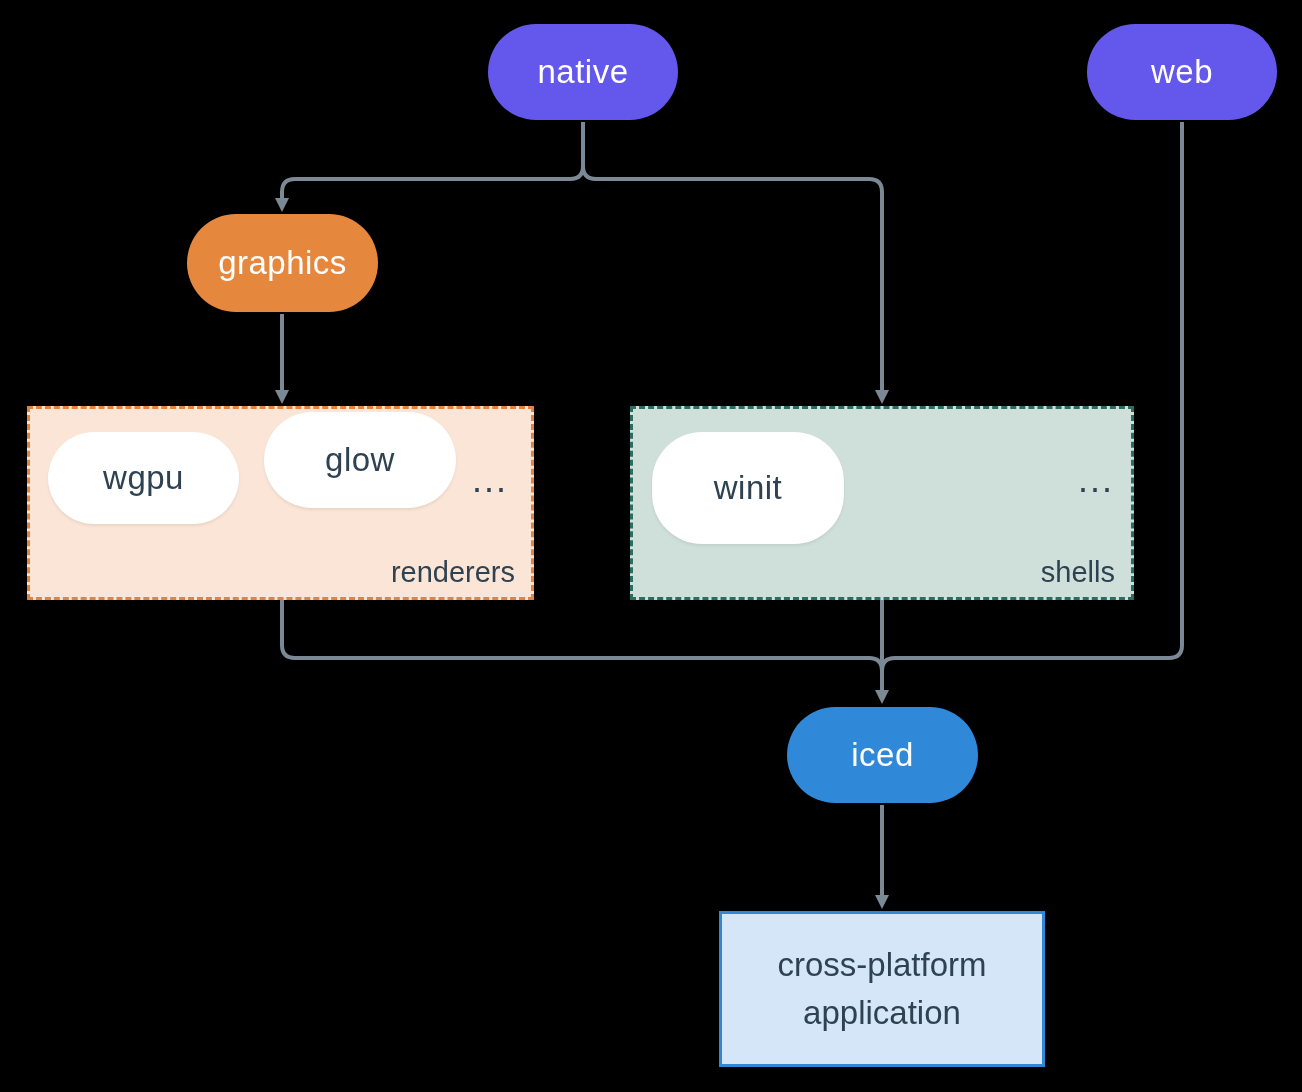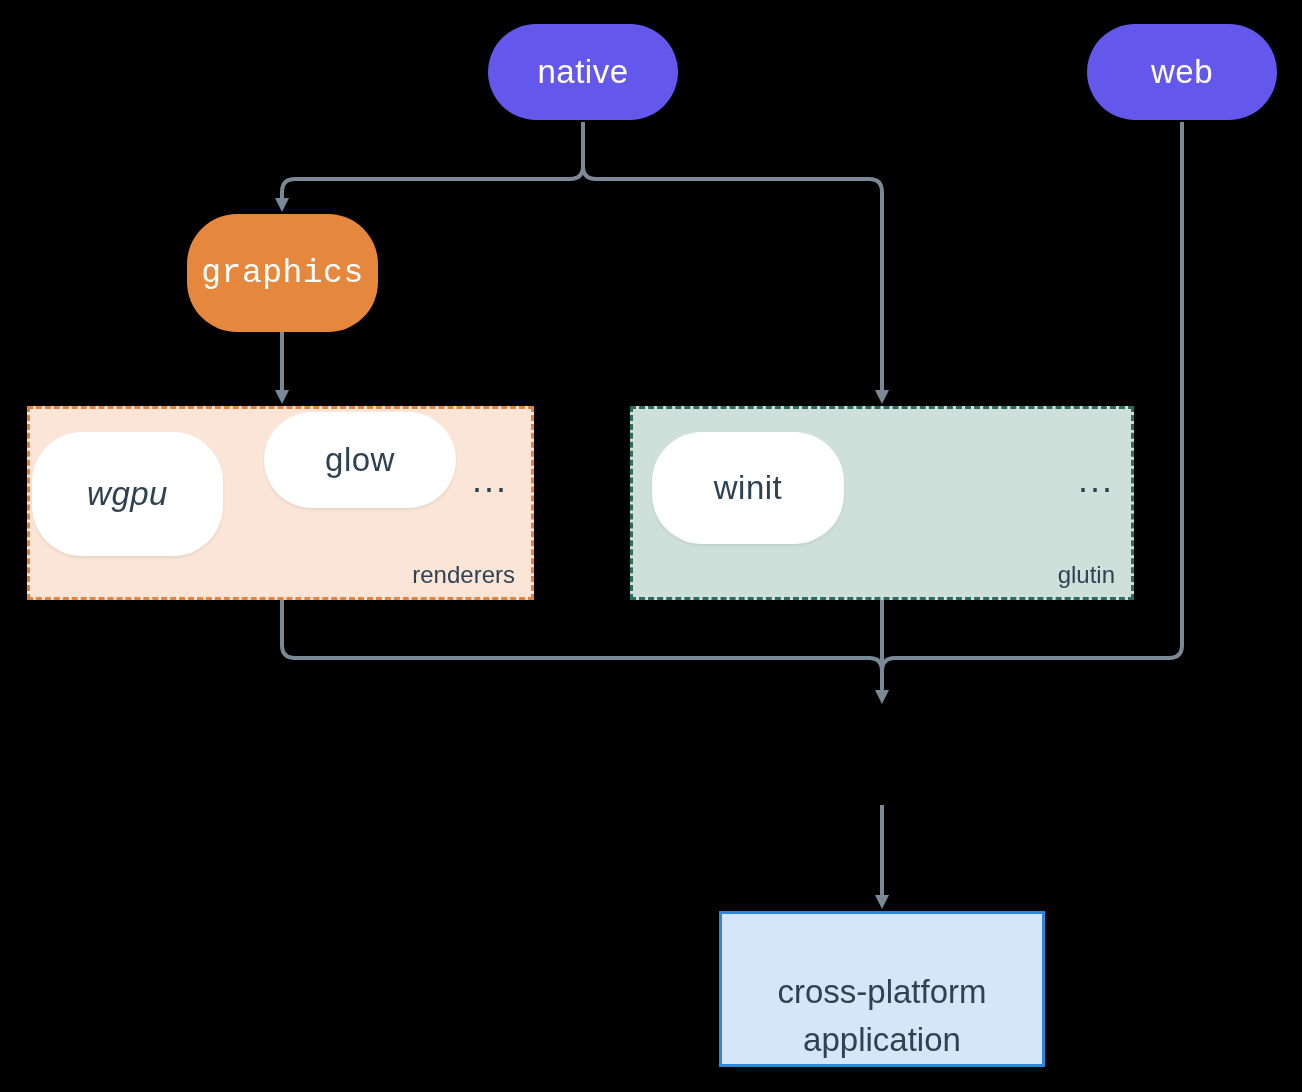--- a/index.html
+++ b/index.html
@@ -23,28 +23,28 @@
     border-radius:50px;color:#ffffff;font-size:33px;letter-spacing:0.5px;
   }
   .pill.purple{background:var(--purple);}
   .pill.orange{background:var(--orange);}
   .pill.blue{background:var(--blue);}
   .pill.white{background:var(--pill-white);color:var(--ink);box-shadow:0 2px 3px rgba(0,0,0,0.07);}
   .group{position:absolute;box-sizing:border-box;border:3px dashed;}
   .group.renderers{background:var(--renderers-fill);border-color:var(--renderers-border);}
   .group.shells{background:var(--shells-fill);border-color:var(--shells-border);}
   .group-label{
-    position:absolute;right:16px;bottom:8px;font-size:24px;color:var(--ink);margin-left:32px;
+    position:absolute;right:16px;bottom:8px;font-size:29px;color:var(--ink);margin-left:32px;
   }
   .dots{
     position:absolute;display:flex;align-items:center;justify-content:center;
     font-size:36px;color:var(--ink);height:50px;width:40px;letter-spacing:2px;
   }
   .app-box{
-    position:absolute;box-sizing:border-box;display:flex;align-items:flex-end;justify-content:center;
+    position:absolute;box-sizing:border-box;display:flex;align-items:center;justify-content:center;
     background:var(--app-fill);border:3px solid var(--app-border);
     color:var(--ink);font-size:33px;line-height:1.45;text-align:center;padding:0 22px;
   }
 </style>
 </head>
 <body>
 
 <div class="stage">
 
   <svg class="edges" viewBox="0 0 1302 1092" xmlns="http://www.w3.org/2000/svg">
@@ -63,41 +63,44 @@
   </svg>
 
   <div class="pill purple" style="left:1087px;top:24px;width:190px;height:96px;">
     <span>web</span>
   </div>
 
   <div class="pill purple" style="left:488px;top:24px;width:190px;height:96px;">
     <span>native</span>
   </div>
 
-  <div class="pill orange" style="left:187px;top:214px;width:191px;height:118px;font-family:Liberation Mono, monospace;">
+  <div class="pill orange" style="left:187px;top:214px;width:191px;height:98px;">
     <span>graphics</span>
   </div>
 
   <div class="group renderers" style="left:27px;top:406px;width:507px;height:194px;">
     <span class="group-label">renderers</span>
   </div>
-  <div class="pill white" style="left:32px;top:432px;width:191px;height:124px;font-style:italic;">
+  <div class="pill white" style="left:48px;top:432px;width:191px;height:92px;">
     <span>wgpu</span>
   </div>
   <div class="pill white" style="left:264px;top:412px;width:192px;height:96px;">
     <span>glow</span>
   </div>
   <div class="dots" style="left:470px;top:455px;">...</div>
 
   <div class="group shells" style="left:630px;top:406px;width:504px;height:194px;">
-    <span class="group-label">glutin</span>
+    <span class="group-label">shells</span>
   </div>
   <div class="pill white" style="left:652px;top:432px;width:192px;height:112px;">
     <span>winit</span>
   </div>
   <div class="dots" style="left:1076px;top:455px;">...</div>
 
+  <div class="pill blue" style="left:787px;top:707px;width:191px;height:96px;">
+    <span>iced</span>
+  </div>
 
   <div class="app-box" style="left:719px;top:911px;width:326px;height:156px;">
     <span>cross-platform application</span>
   </div>
 
 </div>
 
 </body></html>

